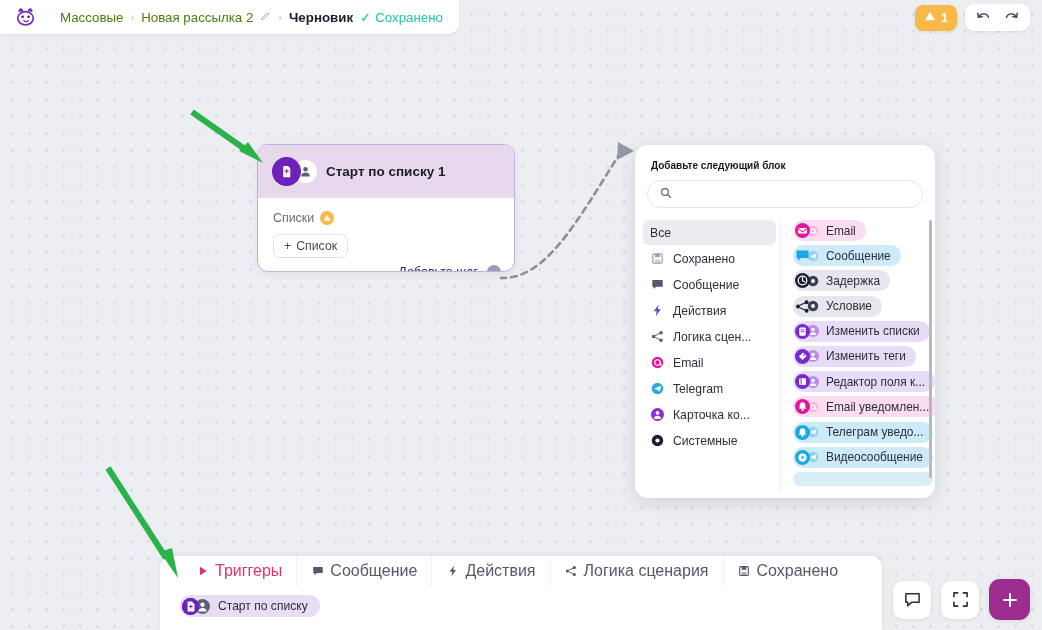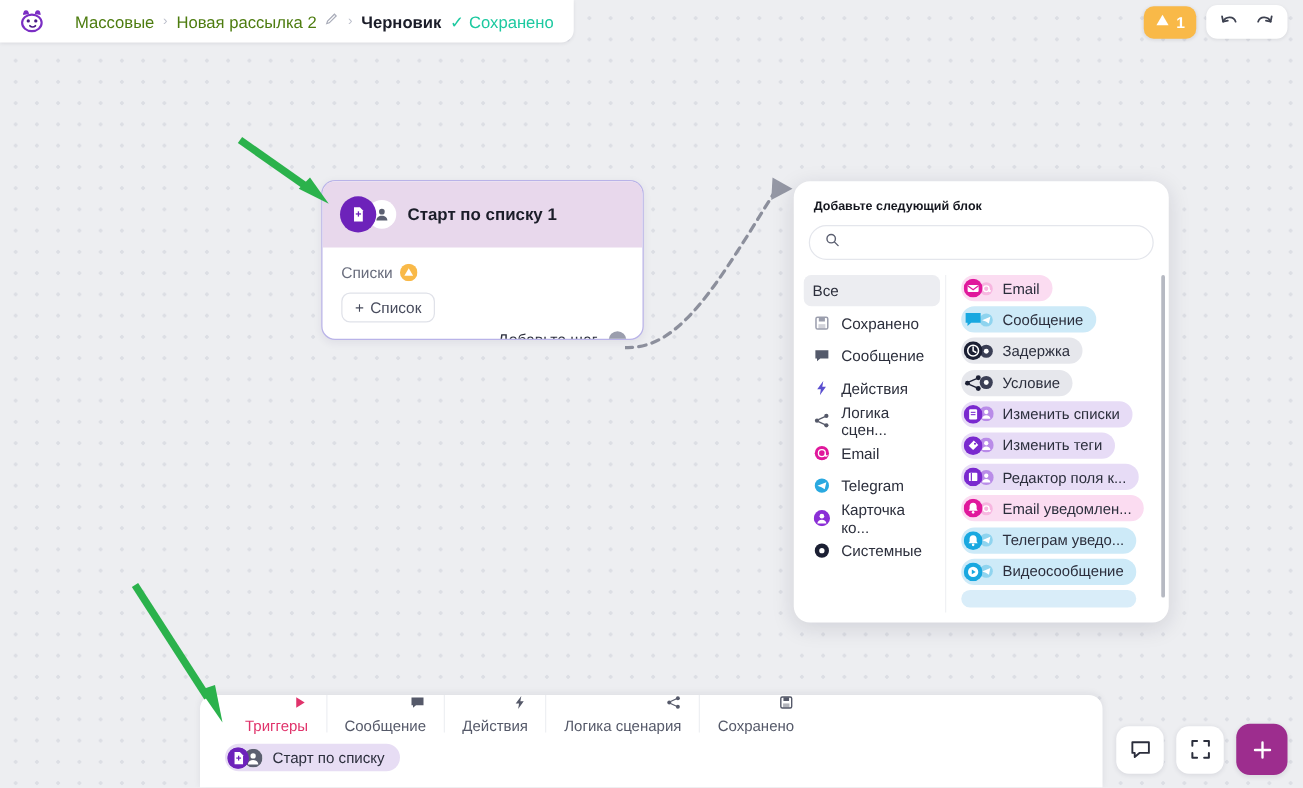--- a/index.html
+++ b/index.html
@@ -104,21 +104,21 @@
   .search-box {
     height: 28px; border: 1px solid #e4e6ec; border-radius: 15px;
     display: flex; align-items: center; gap: 8px; padding: 0 12px;
   }
   .search-box input {
     border: none; outline: none; font-size: 12.3px; color: #2b2e3c;
     font-family: "Liberation Sans", sans-serif; width: 100%; background: transparent;
   }
   .search-box input::placeholder { color: #a8abb7; }
   .panel-cols { display: flex; margin-top: 12px; height: 270px; }
-  .cat-col { width: 122px; padding: 0 4px 0 8px; border-right: 1px solid #f0f1f4; }
+  .cat-col { width: 146px; padding: 0 4px 0 8px; border-right: 1px solid #f0f1f4; }
   .cat-item {
     display: flex; align-items: center; gap: 8px; height: 25px;
     border-radius: 6px; padding: 0 7px; font-size: 12.2px; color: #2c2f3c; margin-bottom: 0px;
   }
   .cat-item + .cat-item { margin-top: 1px; }
   .cat-item.active { background: #ecedf1; font-weight: normal; }
   .cat-ico { width: 15px; height: 15px; display: flex; align-items: center; justify-content: center; flex: 0 0 15px; }
 
   .blocks-col { flex: 1; position: relative; padding: 0 14px 0 12px; overflow: hidden; }
   .block-item {
@@ -135,22 +135,22 @@
   }
 
   
   #bottom {
     position: absolute; left: 160px; bottom: 0; width: 722px; height: 74px;
     background: #fff; border-radius: 11px 11px 0 0;
     box-shadow: 0 -1px 6px rgba(25,25,55,.07); z-index: 25;
   }
   .tabs { display: flex; align-items: center; gap: 0; padding-left: 22px; height: 30px; }
   .tab {
-    display: flex; align-items: flex-end; gap: 6px; font-size: 12px; color: #555969;
-    padding: 0 14px; height: 30px; border-right: 1px solid #eef0f3; flex-direction: column;
+    display: flex; align-items: center; gap: 6px; font-size: 16px; color: #555969;
+    padding: 0 14px; height: 30px; border-right: 1px solid #eef0f3;
   }
   .tab:last-child { border-right: none; }
   .tab.active { color: #e0336b; }
   .tab-ico { width: 13px; height: 13px; display:flex; align-items:center; justify-content:center; }
   .bottom-chip-row { padding: 9px 0 0 20px; }
   .bchip {
     display: inline-flex; align-items: center; background: #e7ddf4;
     border-radius: 12px; height: 22px; padding: 0 12px 0 2px; gap: 0;
   }
   .bchip .bi-big { width: 17px; height: 17px; flex: 0 0 17px; background: #6d22ba; }

